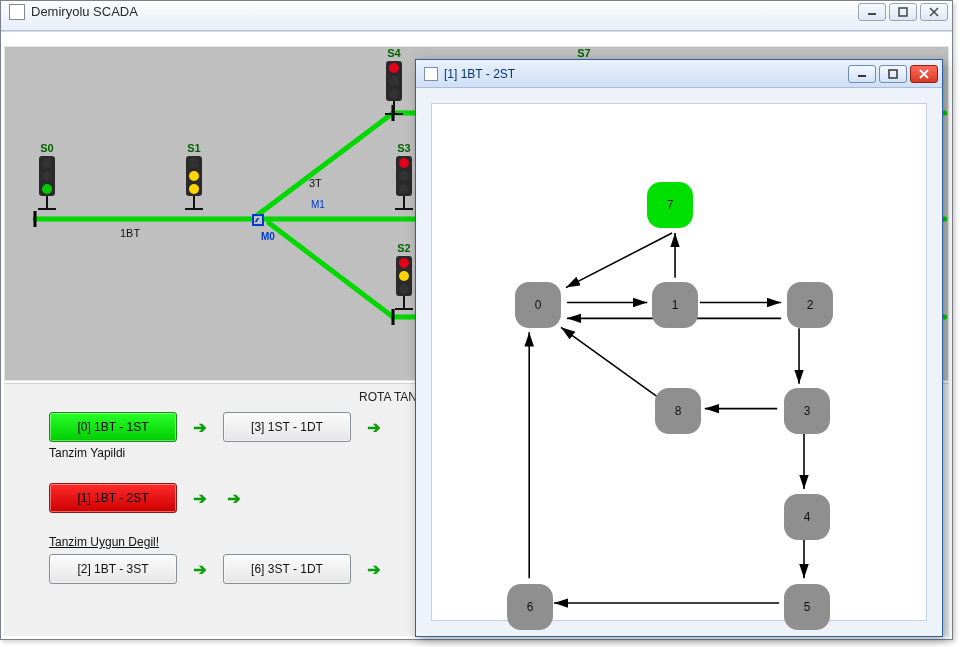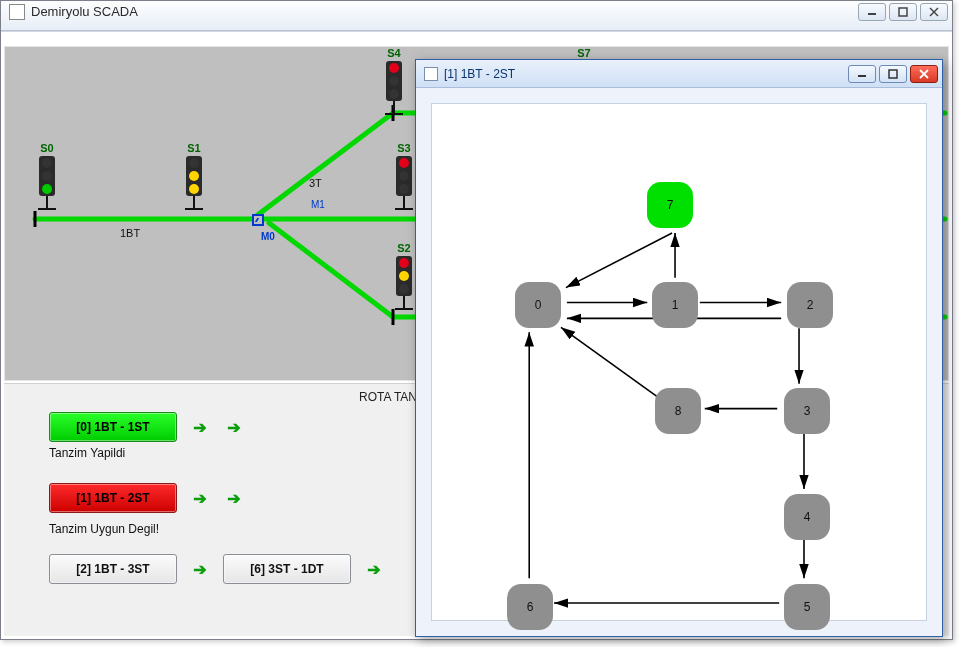--- a/index.html
+++ b/index.html
@@ -167,32 +167,31 @@
   .route-row.r1 { top: 28px; }
   .route-row.r2 { top: 99px; }
   .route-row.r3 { top: 170px; }
   .status-text {
     position: absolute;
     left: 45px;
     font-size: 12px;
     color: #111;
   }
   .status-text.s1 { top: 62px; }
-  .status-text.s2 { top: 138px; }
+  .status-text.s2 { top: 151px; text-decoration: underline; }
 
   .rbtn {
     width: 128px;
     height: 30px;
     border: 1px solid #8a8f96;
     border-radius: 3px;
     display:flex; align-items:center; justify-content:center;
     font-size: 12px;
     cursor: pointer;
     box-shadow: inset 0 0 0 1px rgba(255,255,255,0.4);
-    font-weight: bold;
   }
   .rbtn.green { background: linear-gradient(#2aff2a,#00cc00); color:#000; border-color:#1a8a1a;}
   .rbtn.red   { background: linear-gradient(#ff2a2a,#cc0000); color:#000; border-color:#8a1a1a;}
   .rbtn.grey  { background: linear-gradient(#fbfbfb,#e6e6e6); color:#111; }
 
   .arrow-btn {
     width: 22px; height: 22px;
     display:flex; align-items:center; justify-content:center;
     color: #0a9f0a;
     font-weight: bold;
@@ -378,20 +377,23 @@
     </div>
 
     <div class="rota-panel">
       <div class="rota-title">ROTA TANZIM</div>
 
       <div class="route-row r1">
         <div class="rbtn green">
             <span>[0]  1BT - 1ST</span>
           </div>
         <div class="arrow-btn">➔</div>
+        <div class="rbtn grey">
+            <span>[3]  1ST - 1DT</span>
+          </div>
         <div class="arrow-btn">➔</div>
       </div>
       <div class="status-text s1">Tanzim Yapildi</div>
 
       <div class="route-row r2">
         <div class="rbtn red">
             <span>[1]  1BT - 2ST</span>
           </div>
         <div class="arrow-btn">➔</div>
         <div class="arrow-btn">➔</div>

